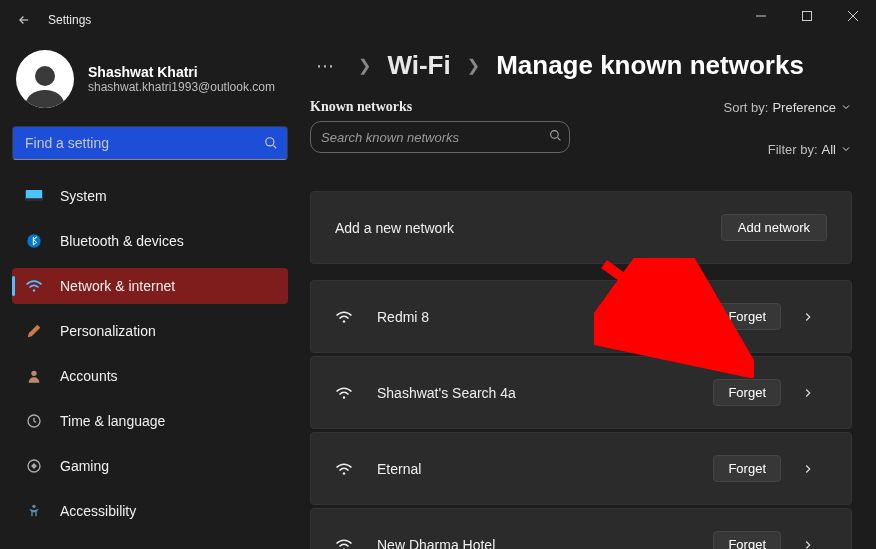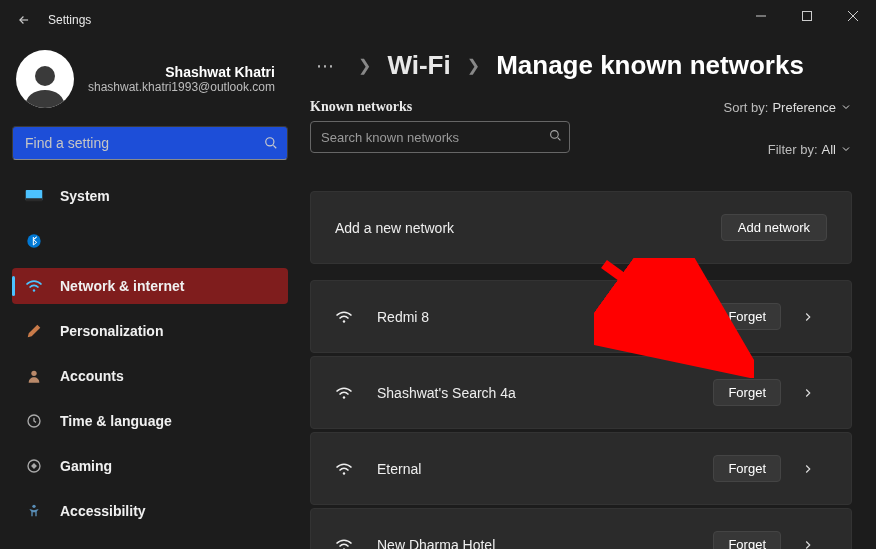--- a/index.html
+++ b/index.html
@@ -13,50 +13,50 @@
   .winctrls div { width:46px; height:32px; display:flex; align-items:center; justify-content:center; cursor:pointer; color:#ccc; }
   .winctrls svg { width:10px; height:10px; }
 
   .content { display:flex; height:calc(100% - 40px); }
 
   
   .sidebar { width: 300px; padding: 10px 12px 0 12px; flex-shrink:0; }
   .profile { display:flex; align-items:center; gap:14px; margin-bottom:18px; padding-left:4px;}
   .avatar { width:58px; height:58px; border-radius:50%; background:#fff; display:flex; align-items:flex-end; justify-content:center; overflow:hidden; }
   .avatar svg { width:48px; height:48px; fill:#3a3a3a; }
-  .profile-name { font-size:14px; font-weight:600; color:#fff;text-align:right; }
+  .profile-name { font-size:14px; font-weight:600; color:#fff; }
   .profile-email { font-size:12px; color:#bdbdbd; }
 
   .search-wrap { position:relative; margin-bottom:18px; }
   .search-input { width:100%; height:34px; background:#1d4ed8; border:1px solid #3a3a3a; border-bottom:1px solid #8a8a8a; border-radius:4px; color:#ddd; padding:0 34px 0 12px; font-size:14px; outline:none; }
   .search-input::placeholder { color:#c5c5c5; }
   .search-icon-btn { position:absolute; right:6px; top:50%; transform:translateY(-50%); width:22px; height:22px; color:#ccc; display:flex;align-items:center;justify-content:center; }
 
-  .nav { display:flex; flex-direction:column; gap:9px;font-weight:bold; }
+  .nav { display:flex; flex-direction:column; gap:9px; }
   .nav-item { display:flex; align-items:center; height:36px; padding:0 12px; border-radius:4px; cursor:pointer; position:relative; }
   .nav-item .nav-icon { width:20px; display:flex; align-items:center; justify-content:center; margin-right:16px; }
   .nav-item .nav-label { font-size:14px; color:#f0f0f0; }
   .nav-item.active { background:#7f1d1d; }
   .nav-item.active::before { content:""; position:absolute; left:0px; top:8px; bottom:8px; width:3px; background:#4cc2ff; border-radius:3px; }
 
   
   .main { flex:1; padding: 10px 24px 0 10px; overflow:hidden; }
   .breadcrumb { display:flex; align-items:center; gap:16px; margin-bottom:18px; }
   .bc-more { color:#bbb; font-size:18px; letter-spacing:2px; cursor:pointer; padding:2px 6px;}
   .bc-sep { color:#888; font-size:16px; }
   .bc-link { font-size:26px; font-weight:600; color:#e8e8e8; cursor:pointer; }
   .bc-current { font-size:26px; font-weight:600; color:#fff; }
 
   .section-row { display:flex; align-items:center; justify-content:space-between; }
   .section-title { font-size:14px; font-weight:600; color:#eaeaea;font-family:Liberation Serif, serif; }
   .filter { font-size:13px; color:#ddd; cursor:pointer; display:flex; align-items:center; gap:4px;}
   .filter .lbl { color:#bdbdbd; }
 
   .net-search-wrap { position:relative; width:260px; margin-top:6px; margin-bottom:14px;}
-  .net-search { width:100%; height:32px; background:transparent; border:1px solid #666; border-radius:4px; color:#ddd; padding:0 30px 0 10px; font-size:13px; outline:none; }
+  .net-search { width:100%; height:32px; background:transparent; border:1px solid #666; border-radius:11px; color:#ddd; padding:0 30px 0 10px; font-size:13px; outline:none;font-style:italic; }
   .net-search::placeholder { color:#9a9a9a; }
   .net-search-icon { position:absolute; right:8px; top:50%; transform:translateY(-50%); color:#aaa; }
 
   .row2 { display:flex; justify-content:space-between; align-items:center; margin-top:-34px; height:32px;}
 
   .card { background:#2b2b2b; border:1px solid #333; border-radius:4px; margin-bottom:3px; display:flex; align-items:center; padding:0 24px; height:73px; }
   .card:first-of-type { margin-top:16px; }
   .card .card-label { font-size:14px; color:#eee; }
   .card .spacer { flex:1; }
   .card-btn { background:#373737; border:1px solid #444; color:#fff; font-size:13px; padding:5px 14px; border-radius:4px; cursor:pointer; }
@@ -135,20 +135,21 @@
           </span>
         <span class="nav-label">System</span>
       </div>
       <div class="nav-item">
         <span class="nav-icon">
             <svg width="16" height="16" viewBox="0 0 24 24">
               <circle cx="12" cy="12" r="10" fill="#0078d4"></circle>
               <path d="M11 6v12l5-4-5-4 5-4-5 4" fill="none" stroke="#fff" stroke-width="1.5"></path>
             </svg>
           </span>
+        <span class="nav-label">Bluetooth &amp; devices</span>
       </div>
       <div class="nav-item active">
         <span class="nav-icon">
             <svg width="18" height="14" viewBox="0 0 24 18" fill="none" stroke="#4cc2ff" stroke-width="2.2">
               <path d="M2 7c6-6 14-6 20 0"></path>
               <path d="M6 11c4-4 8-4 12 0"></path>
               <circle cx="12" cy="15" r="1.6" fill="#4cc2ff" stroke="none"></circle>
             </svg>
           </span>
         <span class="nav-label">Network &amp; internet</span>

